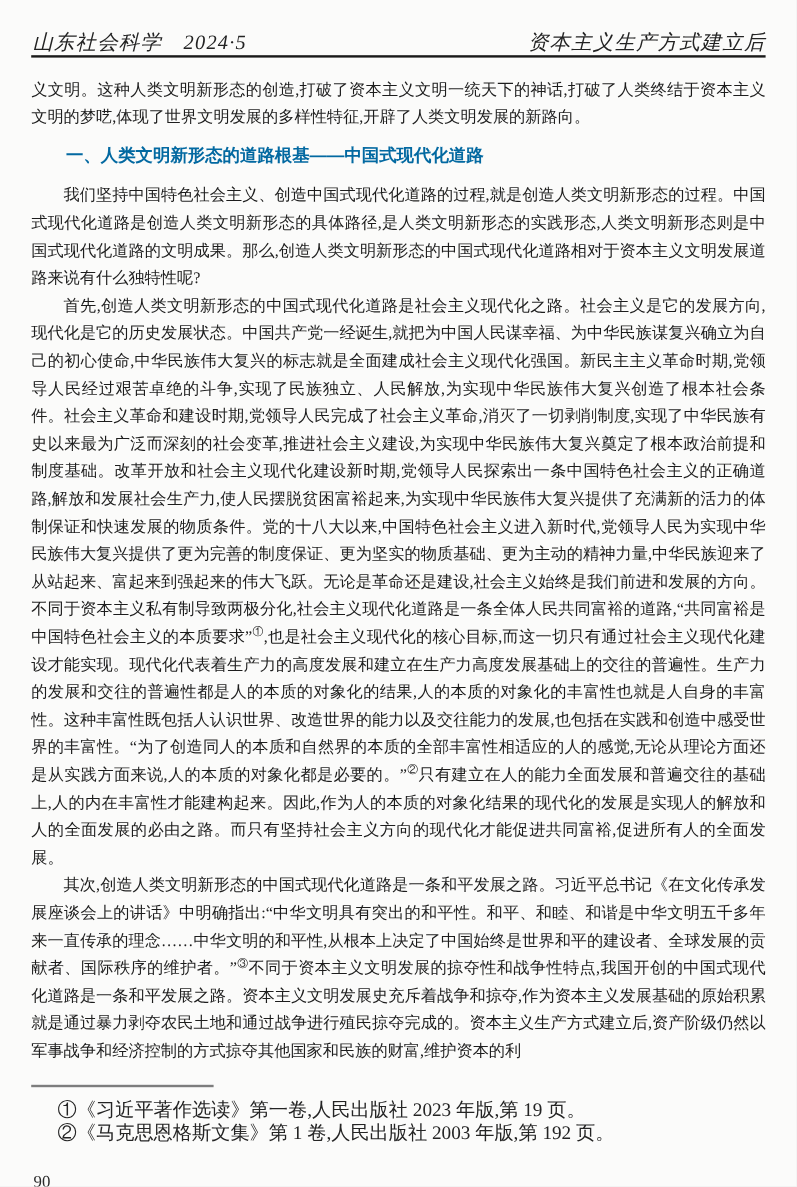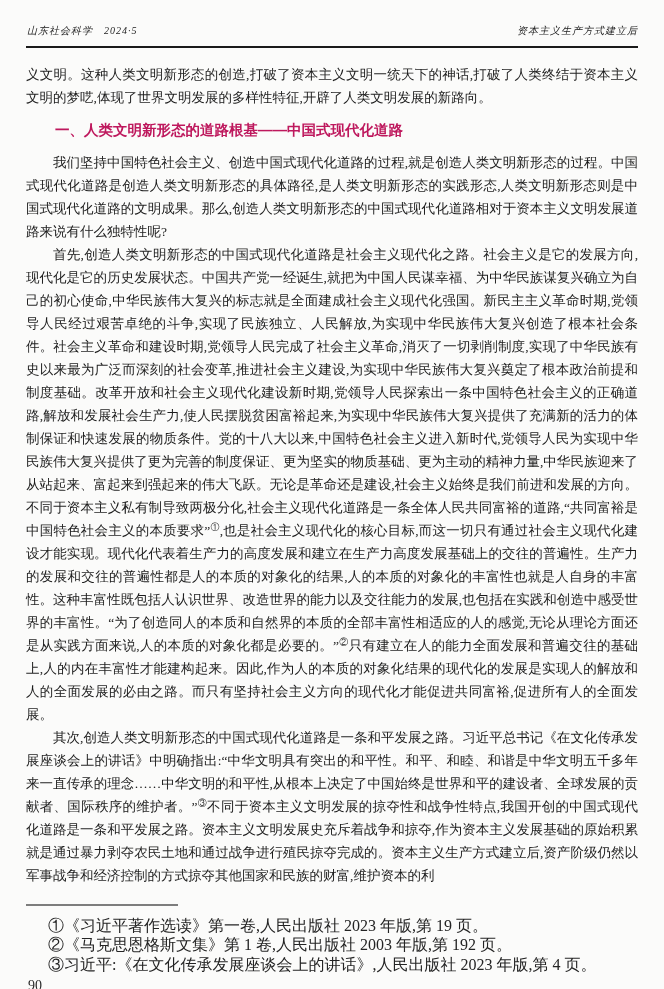--- a/index.html
+++ b/index.html
@@ -8,21 +8,21 @@
     width:664px;height:989px;
     margin:0 auto;
     background:#fbfbfa;
     color:#1d1d1d;
     font-family:"Liberation Serif","DejaVu Serif",serif;
     overflow:hidden;
   }
   .page-header{
     position:absolute;top:24px;left:27px;right:26px;
     display:flex;justify-content:space-between;align-items:baseline;
-    font-size:10px;font-style:italic;color:#232323;
+    font-size:17px;font-style:italic;color:#232323;
     letter-spacing:1px;
   }
   .header-rule{
     position:absolute;top:46px;left:26px;right:26px;
     height:1.5px;background:#1a1a1a;
   }
   .content{
     position:absolute;top:63px;left:26px;width:612px;
     text-align:justify;
   }
@@ -31,21 +31,21 @@
     font-size:13.5px;line-height:23px;
     text-indent:2em;
   }
   .content p.cont{text-indent:0;}
   .content h2{
     margin:10px 0 9px 0;
     font-family:"Liberation Sans","DejaVu Sans",sans-serif;
     font-weight:bold;
     font-size:14.5px;line-height:23px;
     text-indent:2em;
-    color:#be185d;
+    color:#0369a1;
   }
   sup{font-size:9px;line-height:0;}
   .footnote-area{
     position:absolute;left:26px;top:904px;width:612px;
   }
   .fn-rule{
     width:152px;height:1.5px;background:#7d7d7d;
     margin:0 0 10px 0;
   }
   .footnote-area p{
@@ -75,18 +75,17 @@
     <h2>一、人类文明新形态的道路根基——中国式现代化道路</h2>
     <p>我们坚持中国特色社会主义、创造中国式现代化道路的过程,就是创造人类文明新形态的过程。中国式现代化道路是创造人类文明新形态的具体路径,是人类文明新形态的实践形态,人类文明新形态则是中国式现代化道路的文明成果。那么,创造人类文明新形态的中国式现代化道路相对于资本主义文明发展道路来说有什么独特性呢?</p>
     <p class="fn-sup">首先,创造人类文明新形态的中国式现代化道路是社会主义现代化之路。社会主义是它的发展方向,现代化是它的历史发展状态。中国共产党一经诞生,就把为中国人民谋幸福、为中华民族谋复兴确立为自己的初心使命,中华民族伟大复兴的标志就是全面建成社会主义现代化强国。新民主主义革命时期,党领导人民经过艰苦卓绝的斗争,实现了民族独立、人民解放,为实现中华民族伟大复兴创造了根本社会条件。社会主义革命和建设时期,党领导人民完成了社会主义革命,消灭了一切剥削制度,实现了中华民族有史以来最为广泛而深刻的社会变革,推进社会主义建设,为实现中华民族伟大复兴奠定了根本政治前提和制度基础。改革开放和社会主义现代化建设新时期,党领导人民探索出一条中国特色社会主义的正确道路,解放和发展社会生产力,使人民摆脱贫困富裕起来,为实现中华民族伟大复兴提供了充满新的活力的体制保证和快速发展的物质条件。党的十八大以来,中国特色社会主义进入新时代,党领导人民为实现中华民族伟大复兴提供了更为完善的制度保证、更为坚实的物质基础、更为主动的精神力量,中华民族迎来了从站起来、富起来到强起来的伟大飞跃。无论是革命还是建设,社会主义始终是我们前进和发展的方向。不同于资本主义私有制导致两极分化,社会主义现代化道路是一条全体人民共同富裕的道路,“共同富裕是中国特色社会主义的本质要求”<sup>①</sup>,也是社会主义现代化的核心目标,而这一切只有通过社会主义现代化建设才能实现。现代化代表着生产力的高度发展和建立在生产力高度发展基础上的交往的普遍性。生产力的发展和交往的普遍性都是人的本质的对象化的结果,人的本质的对象化的丰富性也就是人自身的丰富性。这种丰富性既包括人认识世界、改造世界的能力以及交往能力的发展,也包括在实践和创造中感受世界的丰富性。“为了创造同人的本质和自然界的本质的全部丰富性相适应的人的感觉,无论从理论方面还是从实践方面来说,人的本质的对象化都是必要的。”<sup>②</sup>只有建立在人的能力全面发展和普遍交往的基础上,人的内在丰富性才能建构起来。因此,作为人的本质的对象化结果的现代化的发展是实现人的解放和人的全面发展的必由之路。而只有坚持社会主义方向的现代化才能促进共同富裕,促进所有人的全面发展。</p>
     <p class="fn-sup">其次,创造人类文明新形态的中国式现代化道路是一条和平发展之路。习近平总书记《在文化传承发展座谈会上的讲话》中明确指出:“中华文明具有突出的和平性。和平、和睦、和谐是中华文明五千多年来一直传承的理念……中华文明的和平性,从根本上决定了中国始终是世界和平的建设者、全球发展的贡献者、国际秩序的维护者。”<sup>③</sup>不同于资本主义文明发展的掠夺性和战争性特点,我国开创的中国式现代化道路是一条和平发展之路。资本主义文明发展史充斥着战争和掠夺,作为资本主义发展基础的原始积累就是通过暴力剥夺农民土地和通过战争进行殖民掠夺完成的。资本主义生产方式建立后,资产阶级仍然以军事战争和经济控制的方式掠夺其他国家和民族的财富,维护资本的利</p>
   </div>
 
   <div class="footnote-area">
     <div class="fn-rule"></div>
     <p>①《习近平著作选读》第一卷,人民出版社 2023 年版,第 19 页。</p>
     <p>②《马克思恩格斯文集》第 1 卷,人民出版社 2003 年版,第 192 页。</p>
-    <p>③习近平:《在文化传承发展座谈会上的讲话》,人民出版社 2023 年版,第 4 页。</p>
   </div>
 
   <div class="page-number">90</div>
 
 </div>
 
 </body></html>

